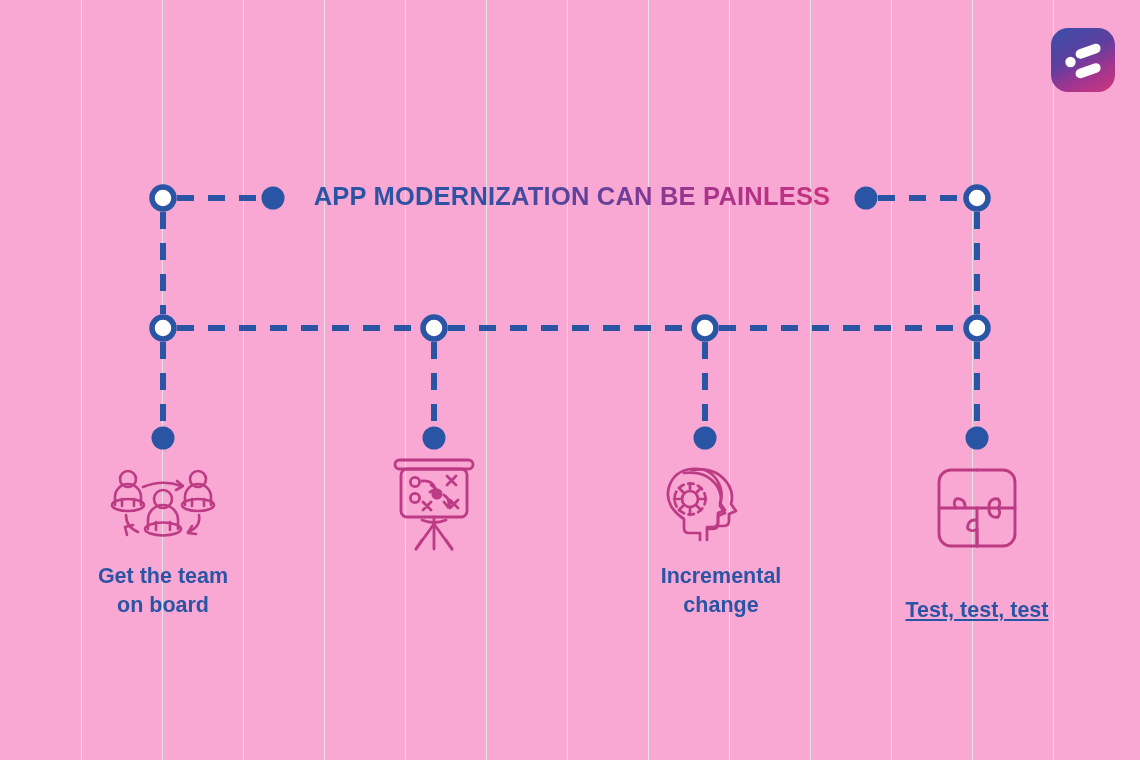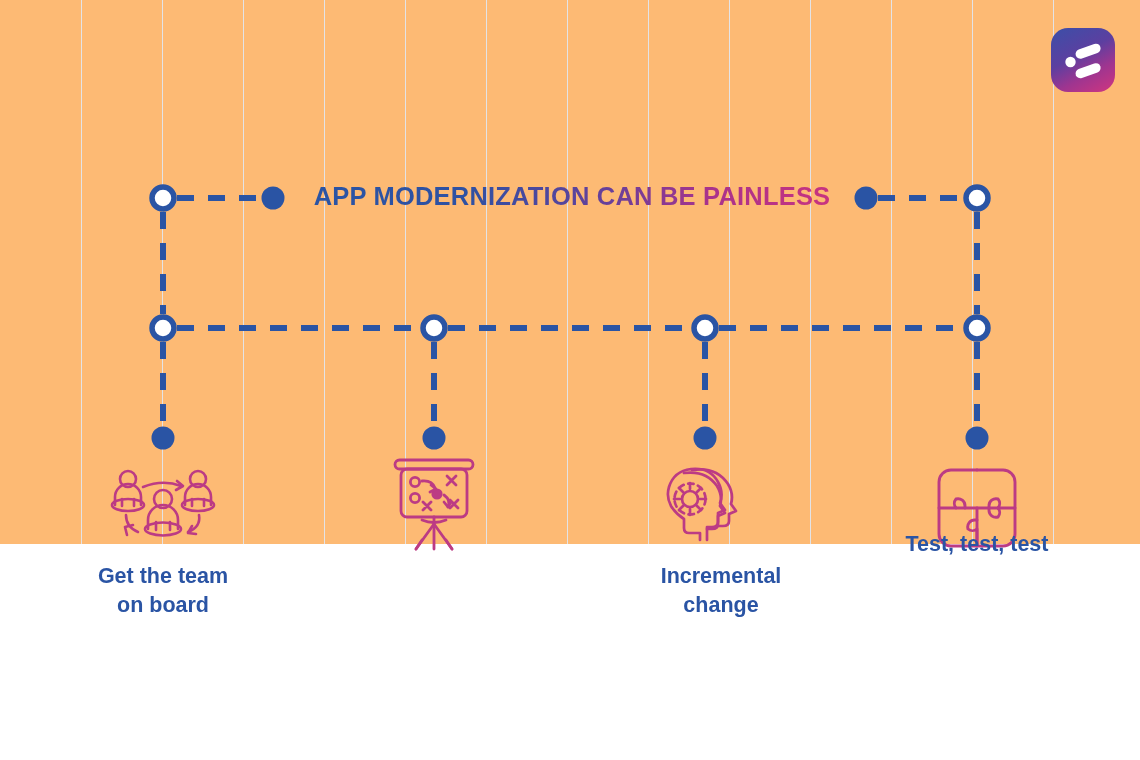--- a/index.html
+++ b/index.html
@@ -4,22 +4,22 @@
 <style>
   * { box-sizing: border-box; margin: 0; padding: 0; }
   html, body {
     width: 1140px; height: 760px;
     background: #ffffff;
     font-family: "Liberation Sans", sans-serif;
     overflow: hidden;
   }
   #stage {
     position: relative;
-    width: 1140px; height: 544px;
-    background: #fdba74;
+    width: 1140px; height: 760px;
+    background: #f9a8d4;
   }
 
   
   .grid-layer {
     position: absolute; inset: 0;
     pointer-events: none;
   }
   .grid-line {
     position: absolute;
     top: 0; bottom: 0;
@@ -237,15 +237,15 @@
       <path d="M63 42 a7 7 0 0 1 0 9 a7 7 0 0 1 -9 -7 V42"></path>
       <path d="M42 42 V80"></path>
       <path d="M42 42 H63 M42 42 H21"></path>
     </svg>
   </div>
 
   <div class="caption" style="left:58px;  top:562px;">Get the team
 on board</div>
   <div class="caption" style="left:616px; top:562px;">Incremental
 change</div>
-  <div class="caption" style="left:872px; top:530px;">Test, test, test</div>
+  <div class="caption" style="left:872px; top:596px;text-decoration:underline;">Test, test, test</div>
 
 </div>
 
 </body></html>

